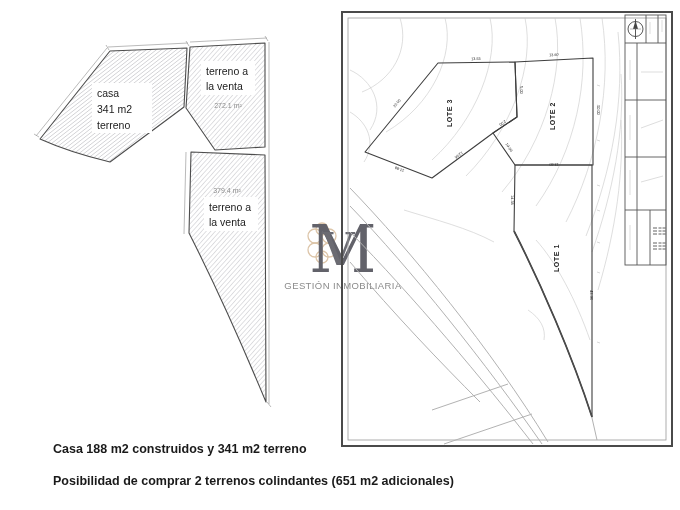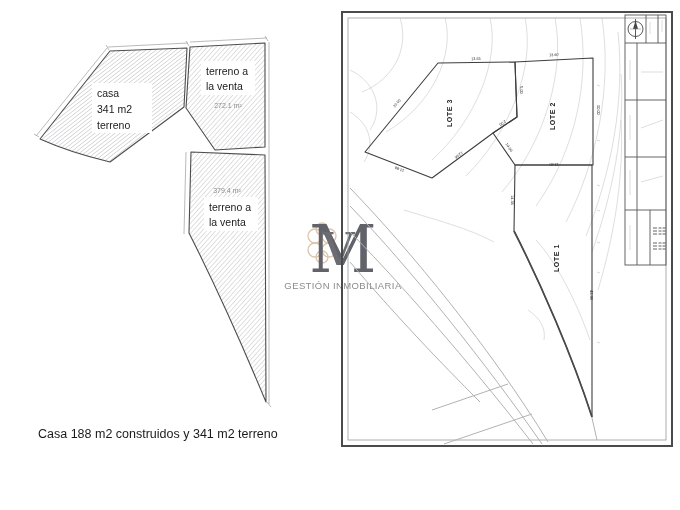--- a/index.html
+++ b/index.html
@@ -9,21 +9,21 @@
   
   .boxlabel{font:10.5px "Liberation Sans",sans-serif;fill:#1b1b1b;}
   .arealabel{font:7px "Liberation Sans",sans-serif;fill:#8c8c8c;}
   
   .dim{font:3.8px "Liberation Sans",sans-serif;fill:#2f2f2f;text-anchor:middle;}
   .lot{font:bold 7px "Liberation Sans",sans-serif;fill:#1f1f1f;text-anchor:middle;letter-spacing:.6px;}
   
   #logo-caption-text{letter-spacing:.4px;}
   
   #caption{position:absolute;left:38px;top:426px;color:#1a1a1a;font-size:12.5px;line-height:17px;}
-  #caption p{margin:0;}
+  #caption p{margin:15px;font-weight:bold;}
 </style>
 </head>
 <body>
 
 <div id="canvas">
 
   <svg id="sketch" style="left:30px;top:30px" width="250" height="390" viewBox="0 0 250 390">
     <defs>
       <pattern id="hatchA" width="3.1" height="3.1" patternUnits="userSpaceOnUse" patternTransform="rotate(52)">
         <line x1="0" y1="0" x2="0" y2="3.1" stroke="#9a9aa2" stroke-width="0.7"></line>
@@ -180,15 +180,16 @@
 
       <g stroke="#3a3a3a" stroke-width="0.8">
         <path d="M313,218 h4 M318.5,218 h3 M322.5,218 h3 M313,221 h4 M318.5,221 h3 M322.5,221 h3 M313,224 h4 M318.5,224 h3 M322.5,224 h3"></path>
         <path d="M313,233 h4 M318.5,233 h3 M322.5,233 h3 M313,236 h4 M318.5,236 h3 M322.5,236 h3 M313,239 h4 M318.5,239 h3 M322.5,239 h3"></path>
       </g>
     </g>
   </svg>
 
   <div id="caption">
     <p>Casa 188 m2 construidos y 341 m2 terreno</p>
+    <p>Posibilidad de comprar 2 terrenos colindantes (651 m2 adicionales)</p>
   </div>
 
 </div>
 
 </body></html>

